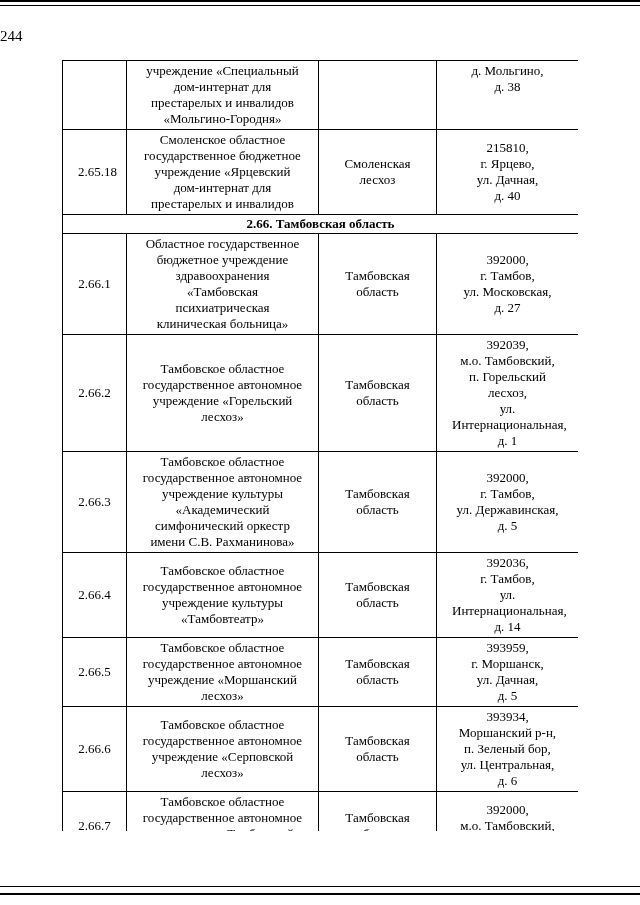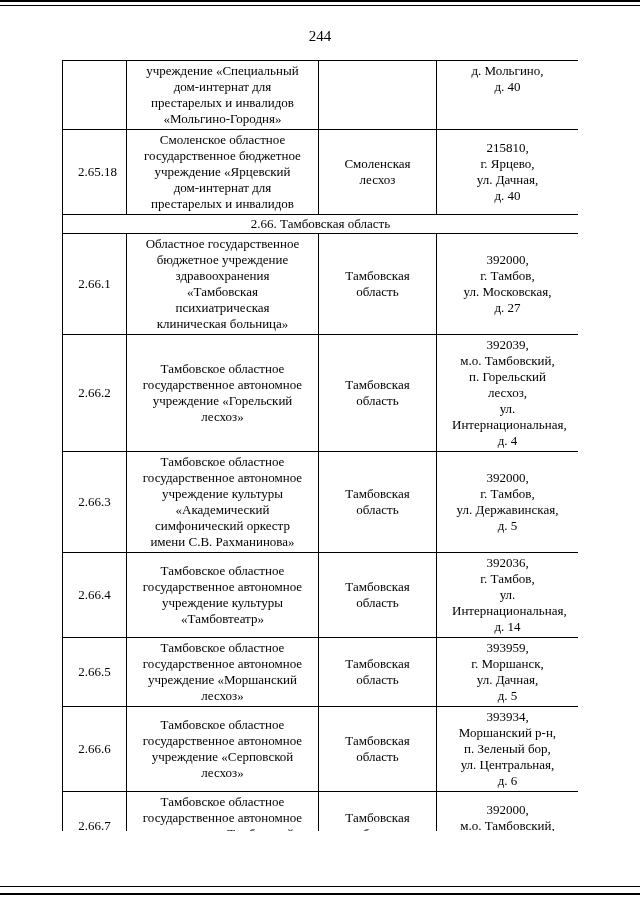--- a/index.html
+++ b/index.html
@@ -13,21 +13,21 @@
     color: #000;
   }
   .scan-line { position: absolute; left: 0; right: 0; background: #000; }
   .scan-line.t1 { top: 0; height: 2px; }
   .scan-line.t2 { top: 5px; height: 1px; }
   .scan-line.b1 { top: 886px; height: 1px; }
   .scan-line.b2 { top: 893px; height: 2px; }
 
   .page-number {
     padding-top: 28px;
-    text-align: center;
+    text-align: left;
     font-size: 15px;
     line-height: 16px;
   }
 
   .table-clip {
     margin: 16px 62px 0 62px;
     height: 771px;
     overflow: hidden;
   }
   table.reg-table {
@@ -39,21 +39,21 @@
     border: 1px solid #000;
     padding: 2px 15px;
     font-size: 13px;
     line-height: 16px;
     text-align: center;
     vertical-align: middle;
     white-space: pre-line;
     overflow: hidden;
   }
   td.c-section {
-    font-weight: normal;
+    font-weight: bold;
     padding: 1px 2px;
   }
   td.vt { vertical-align: top; }
 </style>
 </head>
 <body>
 
 <div class="scan-line t1"></div>
 <div class="scan-line t2"></div>
 
@@ -69,21 +69,21 @@
     </colgroup>
     <tbody>
       <tr>
         <td class="c-num vt"></td>
         <td class="c-name vt">учреждение «Специальный
 дом-интернат для
 престарелых и инвалидов
 «Мольгино-Городня»</td>
         <td class="c-region vt"></td>
         <td class="c-addr vt">д. Мольгино,
-д. 40</td>
+д. 38</td>
       </tr>
       <tr>
         <td class="c-num">2.65.18</td>
         <td class="c-name">Смоленское областное
 государственное бюджетное
 учреждение «Ярцевский
 дом-интернат для
 престарелых и инвалидов</td>
         <td class="c-region">Смоленская
 лесхоз</td>
@@ -116,21 +116,21 @@
 государственное автономное
 учреждение «Горельский
 лесхоз»</td>
         <td class="c-region">Тамбовская
 область</td>
         <td class="c-addr">392039,
 м.о. Тамбовский,
 п. Горельский лесхоз,
 ул.
 Интернациональная,
-д. 4</td>
+д. 1</td>
       </tr>
       <tr>
         <td class="c-num">2.66.3</td>
         <td class="c-name">Тамбовское областное
 государственное автономное
 учреждение культуры
 «Академический
 симфонический оркестр
 имени С.В. Рахманинова»</td>
         <td class="c-region">Тамбовская

